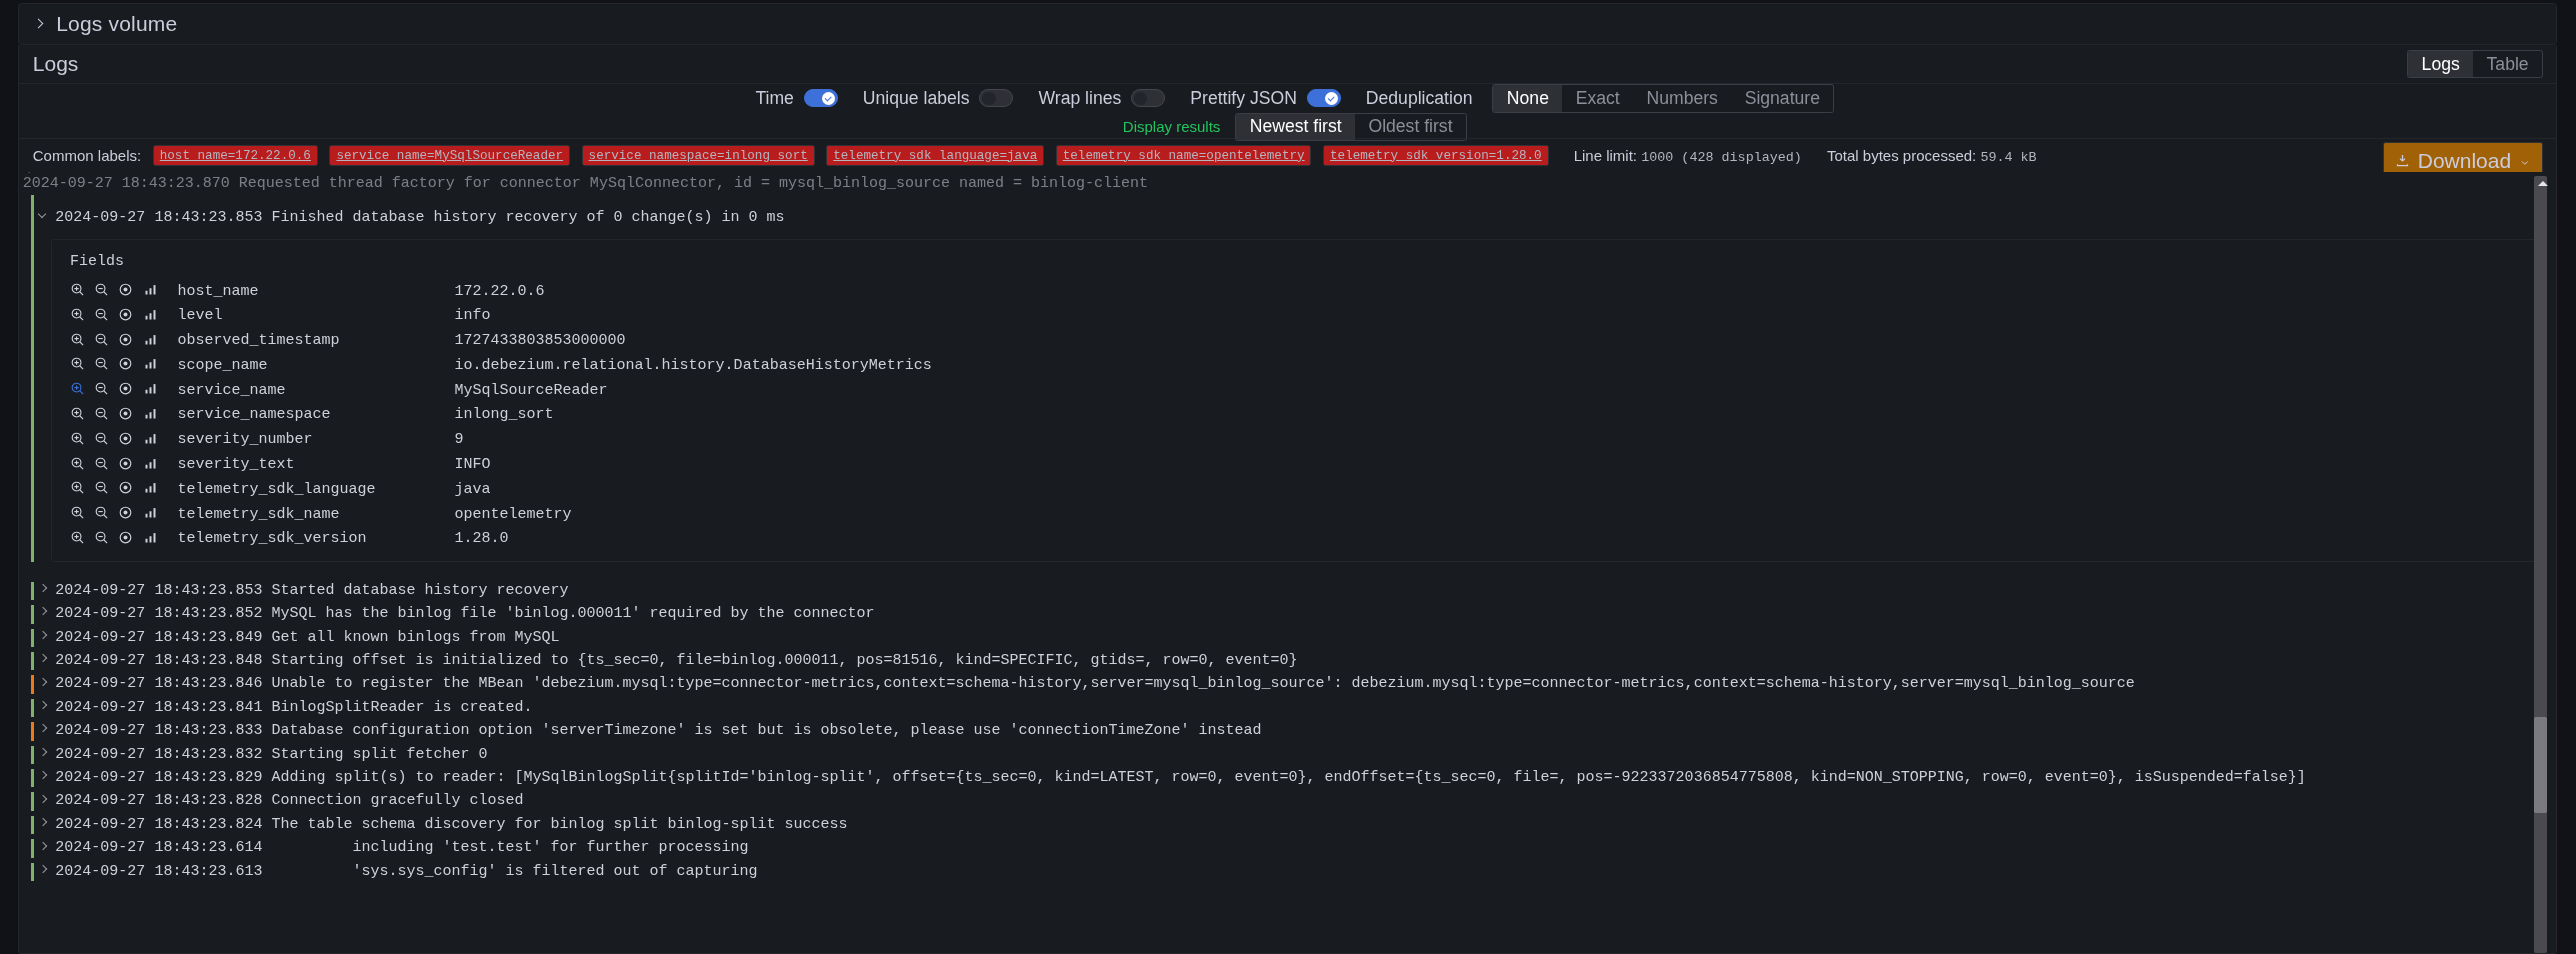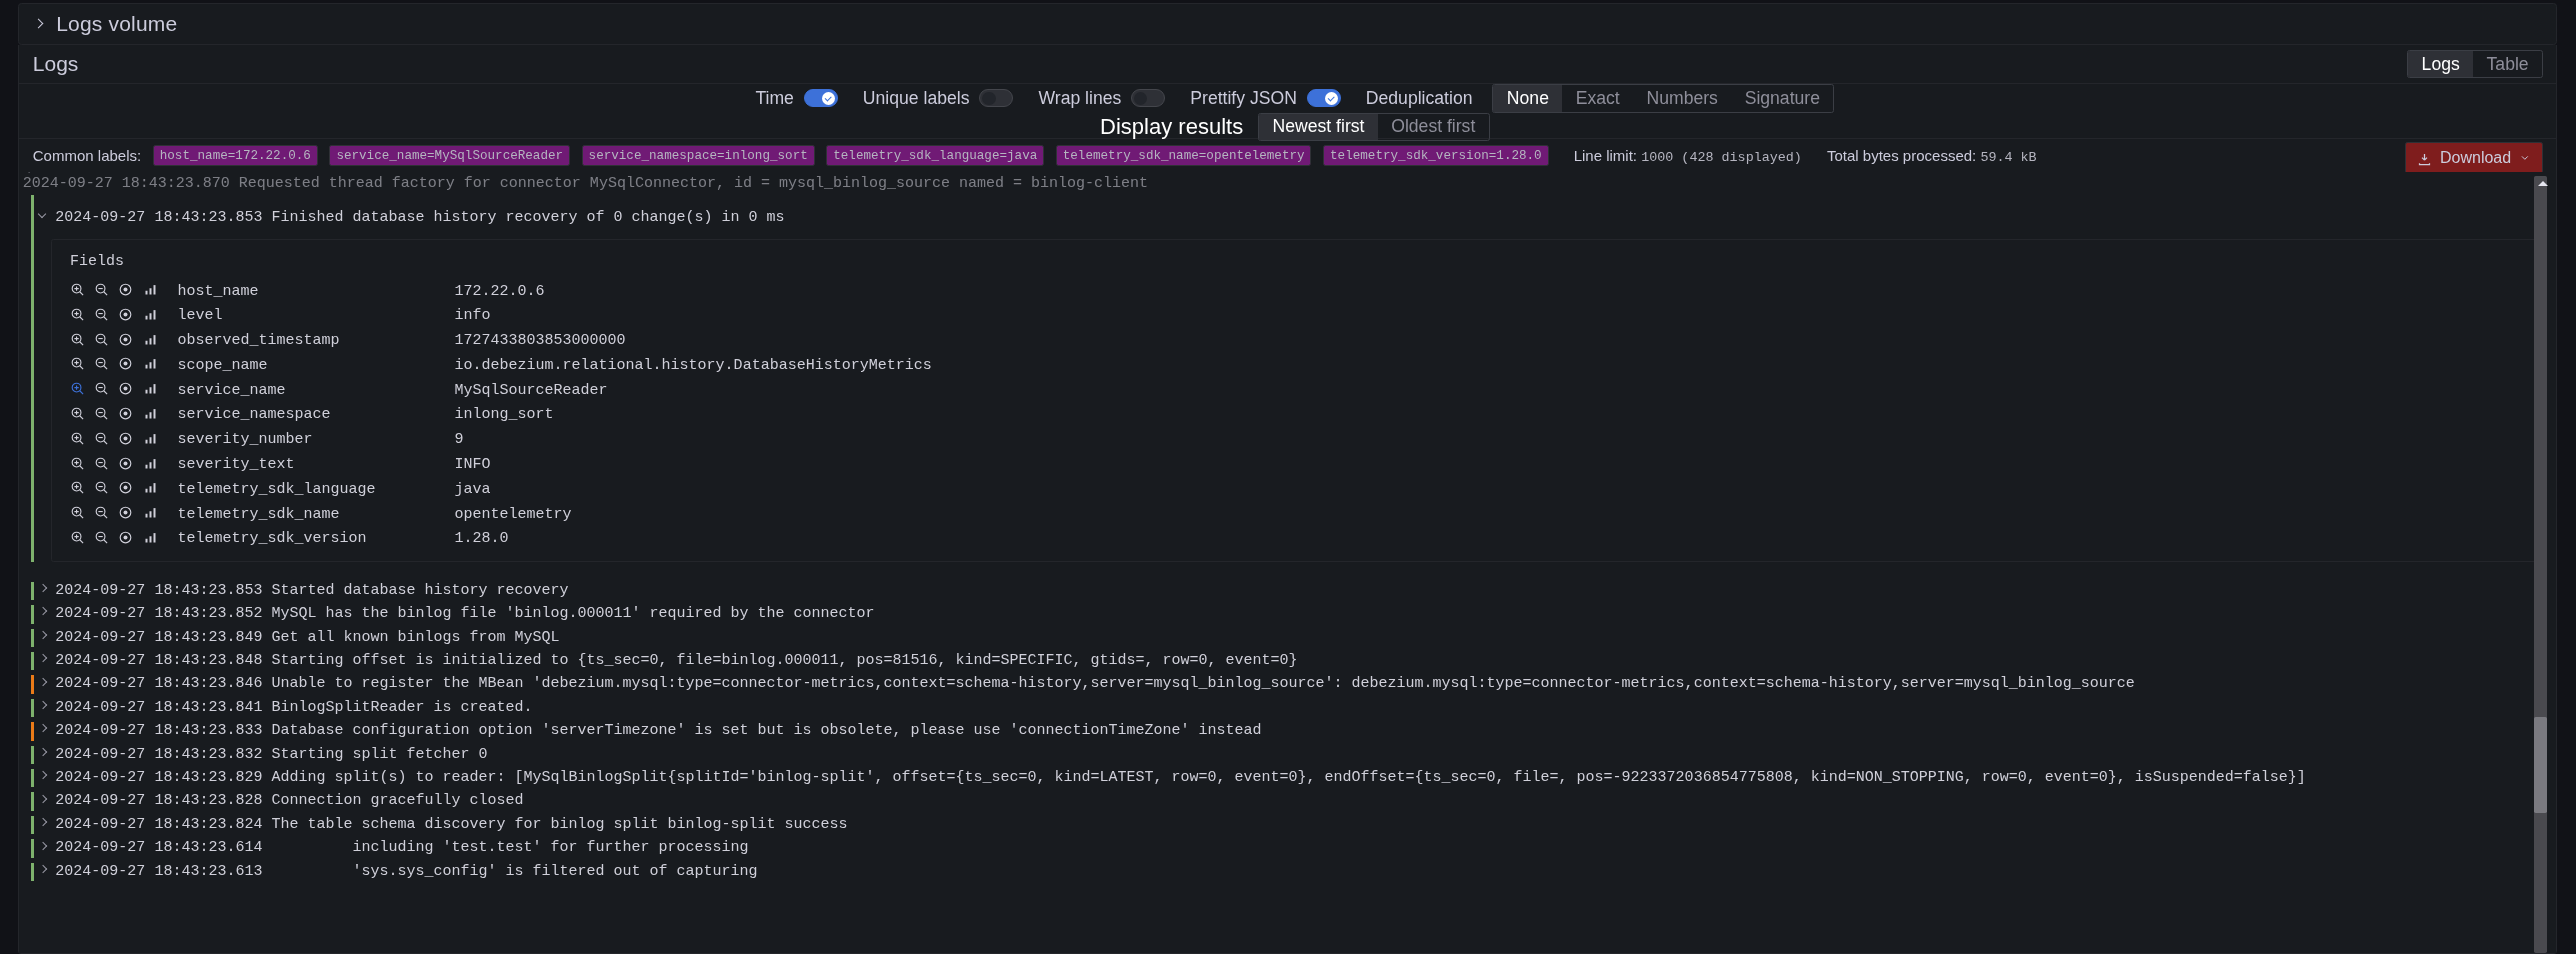--- a/index.html
+++ b/index.html
@@ -74,43 +74,43 @@
     border-radius: 50%; background: #22252b; transition: none;
   }
   .switch.on { background: #3d71d9; border-color: #3d71d9; }
   .switch.on .knob { left: auto; right: 1.7px; background: #ffffff; }
   .switch.on .knob:after {
     content:""; position:absolute; left:3.4px; top:4.2px; width:5px; height:2.5px;
     border-left:1.7px solid #3d71d9; border-bottom:1.7px solid #3d71d9; transform: rotate(-45deg);
   }
   .dedup-label { font-size: 17.6px; color: #ccccdc; margin-right: 10px; }
   .toolbar-right { display: flex; align-items: center; gap: 15px; }
-  .display-label { font-size: 22px; color: #ffffff; }
+  .display-label { font-size: 15px; color: #22c55e; }
 
   
   .meta-row {
     height: 34px; display: flex; align-items: center; gap: 11.7px;
     padding: 0 20px 0 13.4px;
     border-bottom: 0.8px solid #24262b;
     position: relative;
   }
   .meta-label { font-size: 15px; color: #ccccdc; white-space: nowrap; }
   .chip {
     font-family: "Liberation Mono", monospace;
     font-size: 12.6px; color: #b5b5c0;
-    background: #701a75; border: 0.8px solid #2f3136; border-radius: 2.5px;
-    padding: 2.5px 5.9px; white-space: nowrap;
+    background: #b91c1c; border: 0.8px solid #2f3136; border-radius: 2.5px;
+    padding: 2.5px 5.9px; white-space: nowrap; text-decoration: underline;
   }
   .meta-stat { font-size: 15px; color: #ccccdc; white-space: nowrap; margin-left: 13.4px; }
   .meta-stat .mono { font-family: "Liberation Mono", monospace; font-size: 13.4px; color:#b5b5c0; }
   .download-btn {
     position: absolute; right: 13.4px; top: 3.4px;
-    display: flex; align-items: flex-end; gap: 7.5px;
-    background: #7f1d1d; border: 0.8px solid #2f3136; border-radius: 2.5px;
-    padding: 5.9px 11.7px; font-size: 16px; color: #ccccdc; cursor: pointer;
+    display: flex; align-items: flex-start; gap: 7.5px;
+    background: #a16207; border: 0.8px solid #2f3136; border-radius: 2.5px;
+    padding: 5.9px 11.7px; font-size: 21px; color: #ccccdc; cursor: pointer;
   }
   .dl-icon { width: 15px; height: 15px; display:inline-block; position: relative; }
 
   
   .log-area {
     position: absolute; left: 0; right: 0; top: 127px; bottom: 0;
     overflow: hidden;
     background: #181b1f;
   }
   .log-row {

